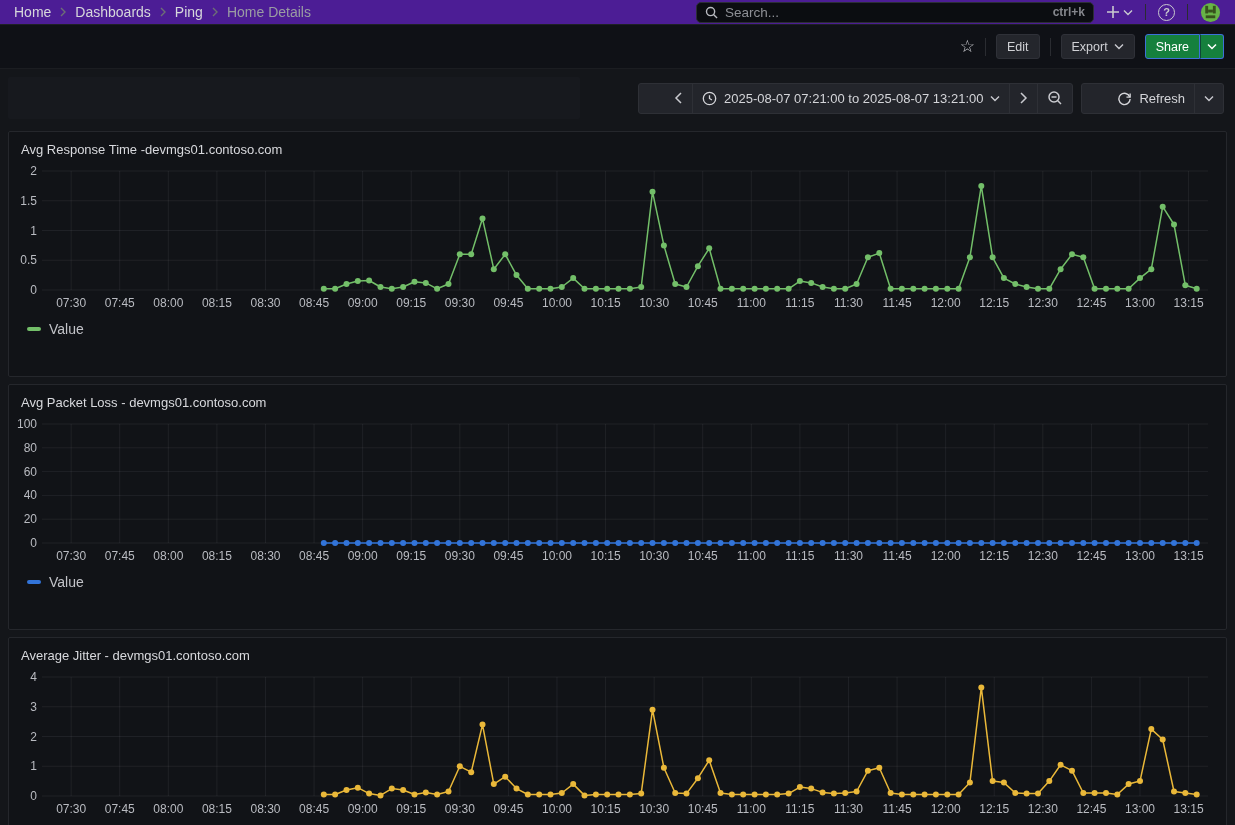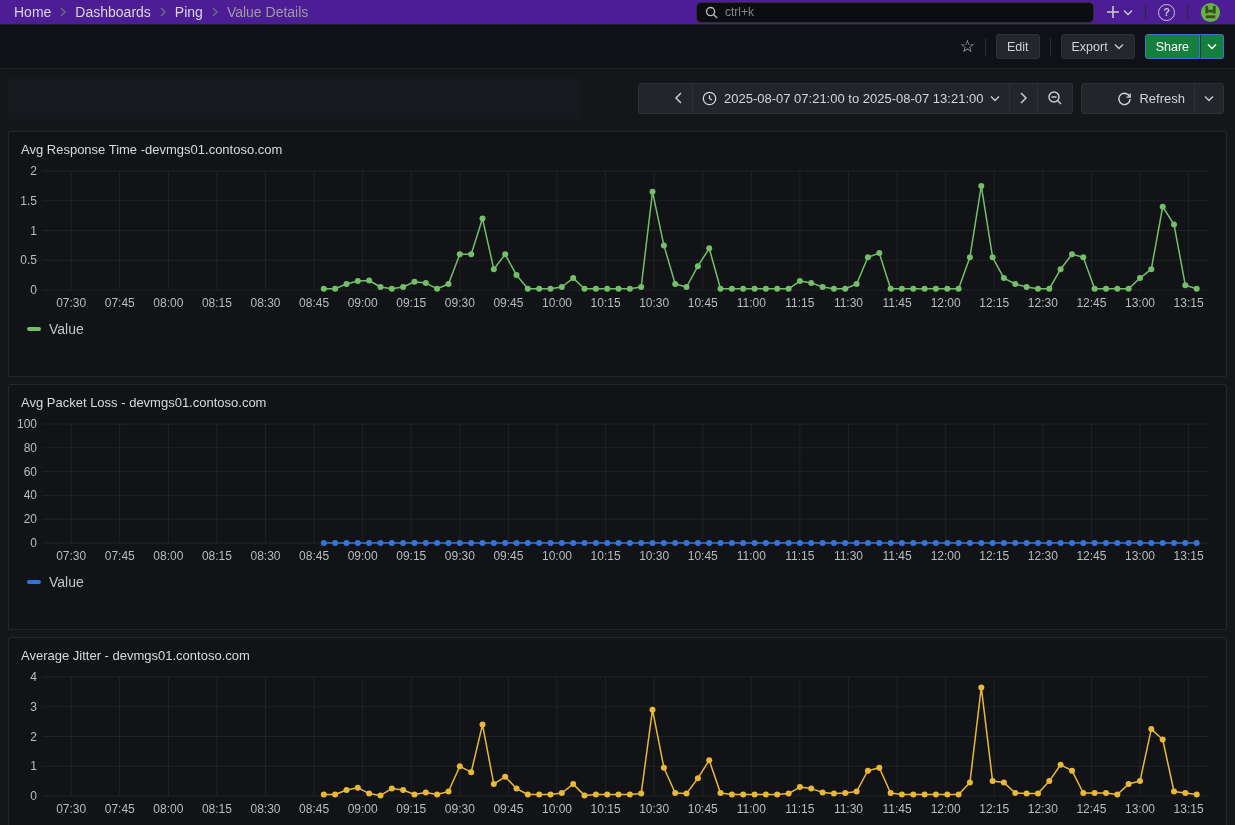--- a/index.html
+++ b/index.html
@@ -17,21 +17,21 @@
   .crumbs { display:flex; align-items:center; gap:8px; font-size:14px; }
   .crumb { color:#d6d7db; cursor:pointer; }
   .crumb.current { color:#9a9ca3; cursor:default; }
   .crumb-sep { display:flex; align-items:center; color:#6d6f76; }
   .nav-right { margin-left:auto; display:flex; align-items:center; gap:10px; }
   .searchbox {
     width:398px; height:21px; background:#0b0d11; border:1px solid #2c2e36;
     border-radius:5px; display:flex; align-items:center; padding:0 8px; gap:7px;
   }
   .searchbox .ph { color:#8e9096; font-size:13.5px; flex:1; }
-  .shortcut { color:#85878d; font-size:12px; }
+  .shortcut { color:#85878d; font-size:12px;font-weight:bold; }
   .navdivider { width:1px; height:16px; background:#2a2c31; }
   .iconbtn { display:flex; align-items:center; gap:3px; color:#c9cacf; cursor:pointer; padding:0 2px; }
   .help-circle {
     width:17px; height:17px; border:1.4px solid #c9cacf; border-radius:50%;
     display:flex; align-items:center; justify-content:center; font-size:11px; font-weight:700; color:#c9cacf;
   }
   
   .actionbar {
     height:44px; background:#0f1116; border-bottom:1px solid #1b1d21;
     display:flex; align-items:center; justify-content:flex-end; gap:10px; padding-right:11px;
@@ -96,31 +96,32 @@
       <svg class="ic" width="8" height="10" viewBox="0 0 8 10">
           <path d="M2 1l4 4-4 4" fill="none" stroke="#6d6f76" stroke-width="1.4"></path>
         </svg>
     </span>
     <span class="crumb">Ping</span>
     <span class="crumb-sep">
       <svg class="ic" width="8" height="10" viewBox="0 0 8 10">
           <path d="M2 1l4 4-4 4" fill="none" stroke="#6d6f76" stroke-width="1.4"></path>
         </svg>
     </span>
-    <span class="crumb current">Value Details</span>
+    <span class="crumb current">Home Details</span>
   </div>
 
   <div class="nav-right">
     <div class="searchbox">
       <span>
         <svg class="ic" width="13" height="13" viewBox="0 0 14 14">
             <circle cx="6" cy="6" r="4.4" fill="none" stroke="#b9bbc1" stroke-width="1.5"></circle>
             <path d="M9.4 9.4L13 13" stroke="#b9bbc1" stroke-width="1.5"></path>
           </svg>
       </span>
+      <span class="ph">Search...</span>
       <span class="shortcut">ctrl+k</span>
     </div>
     <div class="iconbtn">
       <span>
         <svg class="ic" width="14" height="14" viewBox="0 0 14 14">
             <path d="M7 1v12M1 7h12" stroke="#c9cacf" stroke-width="1.6"></path>
           </svg>
       </span>
       <span>
         <svg class="ic" width="10" height="7" viewBox="0 0 10 7">

